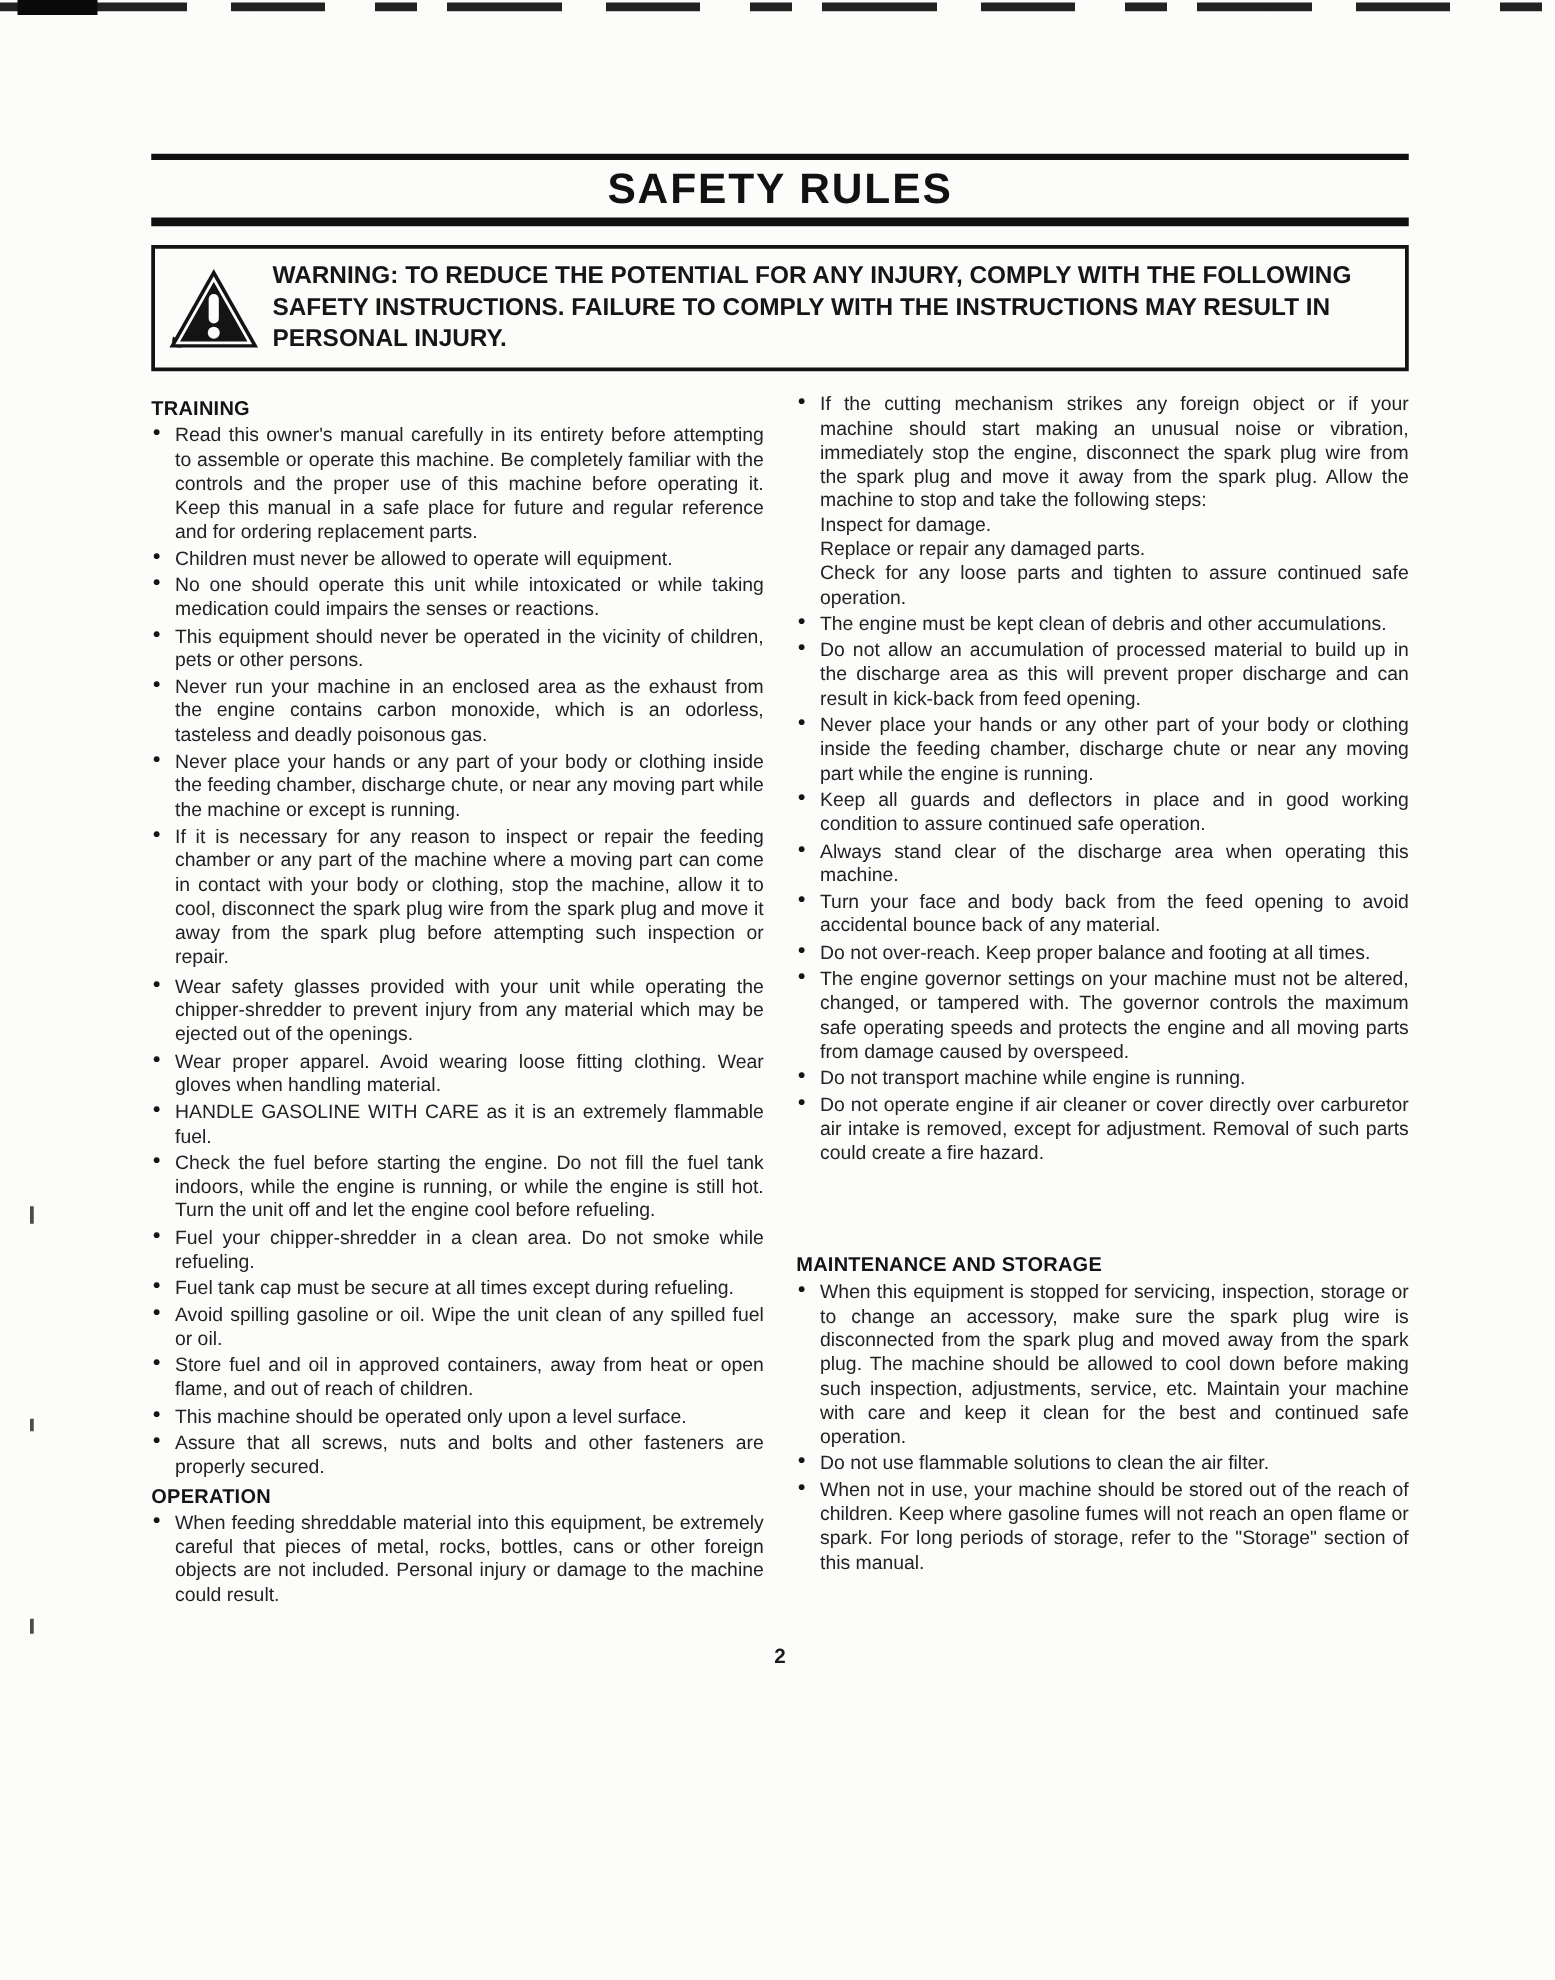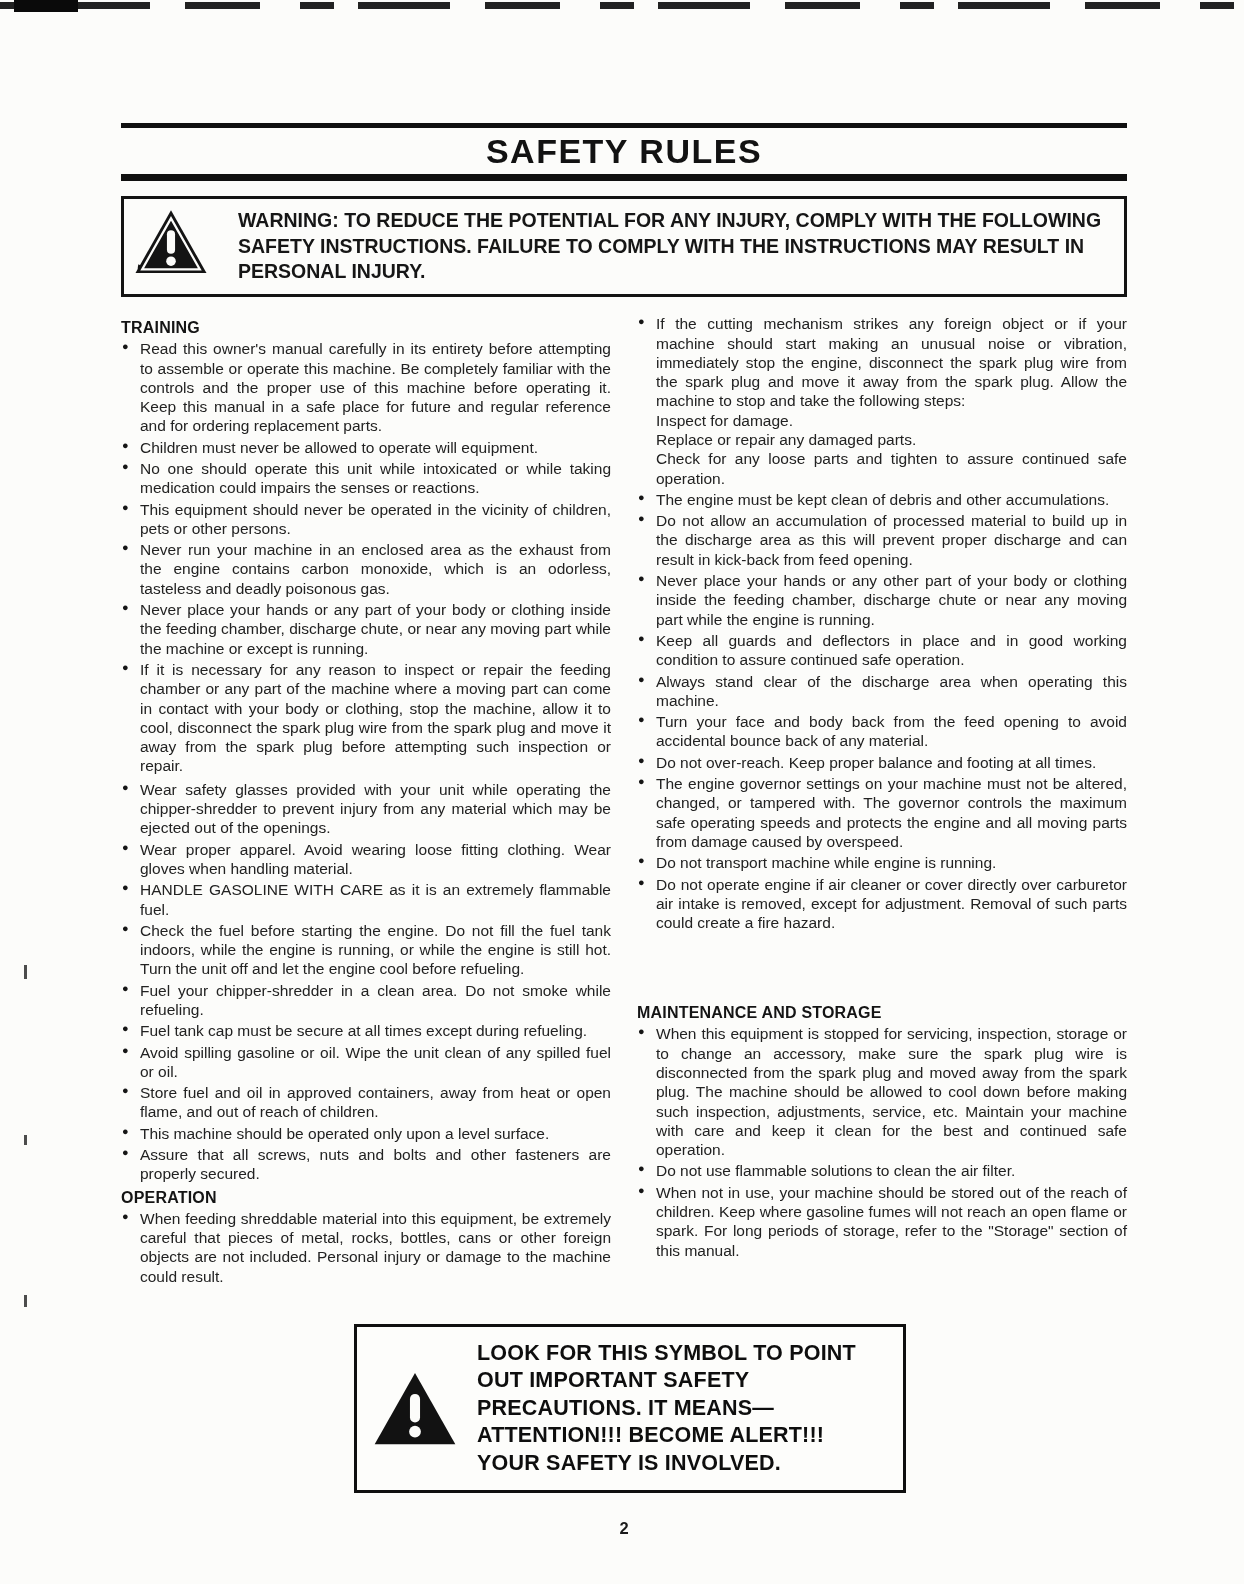--- a/index.html
+++ b/index.html
@@ -54,22 +54,22 @@
     color: #121212;
   }
   .title-rule-bottom { border-top: 7px solid #101010; }
 
   
   .warning-box {
     margin-top: 15px;
     border: 3px solid #131313;
     padding: 9px 12px 9px 10px;
     display: flex;
-    align-items: flex-start;
-    gap: 30px;
+    align-items: center;
+    gap: 10px;
   }
   .warning-box .tri-icon { flex: 0 0 74px; height: 68px; }
   .warning-text {
     font-weight: bold;
     font-size: 19.5px;
     line-height: 1.32;
     color: #161616;
     text-align: left;
   }
 
@@ -360,25 +360,17 @@
 
   <li class="sec-item">
     <span class="bullet">●</span>
     <span class="item-text">When not in use, your machine should be stored out of the reach of children. Keep where gasoline fumes will not reach an open flame or spark. For long periods of storage, refer to the "Storage" section of this manual.</span>
   </li>
 </ul>
   </section>
 </div>
     </div>
 
-    <div class="bottom-box">
-      <svg class="tri-icon" viewBox="0 0 100 92" xmlns="http://www.w3.org/2000/svg" aria-hidden="true">
-        <path d="M50 3 L98 88 L2 88 Z" fill="#121212"></path>
-        <rect x="44" y="28" width="12" height="34" rx="6" fill="#fcfcfa"></rect>
-        <circle cx="50" cy="73" r="7" fill="#fcfcfa"></circle>
-      </svg>
-      <div class="bottom-text">LOOK FOR THIS SYMBOL TO POINT OUT IMPORTANT SAFETY PRECAUTIONS. IT MEANS—ATTENTION!!! BECOME ALERT!!! YOUR SAFETY IS INVOLVED.</div>
-    </div>
 
     <div class="page-number">2</div>
 
   </div>
 </div>
 
 </body></html>

